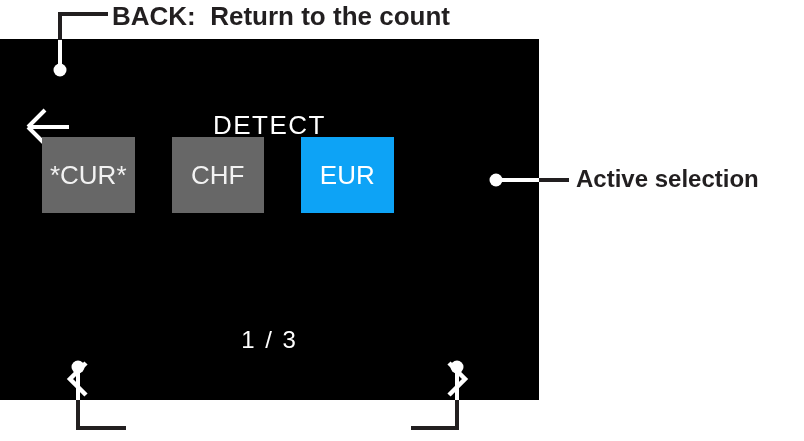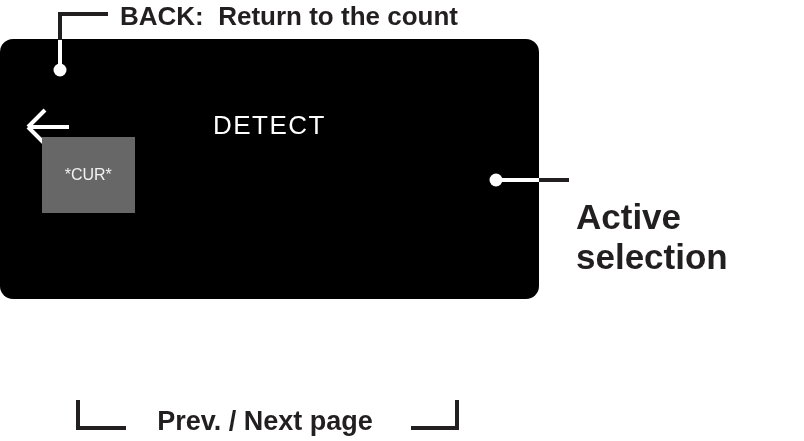--- a/index.html
+++ b/index.html
@@ -3,97 +3,98 @@
 <meta charset="utf-8">
 <style>
   html,body { margin:0; padding:0; background:#fff; }
   .canvas {
     position:relative; width:804px; height:441px; background:#ffffff;
     font-family:"Liberation Sans","DejaVu Sans",sans-serif; overflow:hidden;
     --screen-bg:#000000; --btn-bg:#676767; --active-bg:#0da3f6;
   }
   
   .screen {
-    position:absolute; left:0; top:39px; width:539px; height:260px;
+    position:absolute; left:0; top:39px; width:539px; height:361px;
     background:var(--screen-bg);
-    border-radius:13px;
   }
   .back-button {
     position:absolute; left:22px; top:64px; width:52px; height:46px;
     display:flex; align-items:center; justify-content:center; cursor:pointer;
   }
   .screen-title {
     position:absolute; left:0; top:71px; width:100%; text-align:center;
     color:#ffffff; font-size:26px; letter-spacing:1.5px; font-weight:400;
   }
   .grid {
     position:absolute; left:10px; top:98px; width:513px;
     display:grid; grid-template-columns:repeat(4,1fr); gap:10px 5px;
   }
   .cur-btn {
     height:76px; background:var(--btn-bg); color:#f2f2f2;
     display:flex; align-items:center; justify-content:center;
-    font-size:16px; cursor:pointer; user-select:none;margin-left:32px;
+    font-size:26px; cursor:pointer; user-select:none;margin-left:32px;
   }
   .cur-btn.active { background:var(--active-bg); color:#ffffff; }
   .pager-text {
     position:absolute; left:0; top:287px; width:100%; text-align:center;
     color:#ffffff; font-size:24px; font-weight:400; letter-spacing:2px;
   }
   .pager-prev, .pager-next {
     position:absolute; top:318px; width:36px; height:44px; cursor:pointer;
     display:flex; align-items:center; justify-content:center;
   }
   .pager-prev { left:60px; }
   .pager-next { left:439px; }
   
   .annotation {
     position:absolute; font-weight:bold; color:#221f20; z-index:4;
   }
-  .back-annotation { left:120px; top:1px; font-size:26px; white-space:pre; }
-  .active-annotation { left:576px; top:165px; font-size:35px;margin-top:32px; }
+  .back-annotation { left:112px; top:1px; font-size:26px; white-space:pre; }
+  .active-annotation { left:576px; top:165px; font-size:24px; }
   .prevnext-annotation { left:0; top:406px; width:530px; text-align:center; font-size:27px; }
   .overlay-svg { position:absolute; left:0; top:0; z-index:5; pointer-events:none; }
 </style>
 </head>
 <body>
 
 <div class="canvas" style="--screen-bg: #000000; --btn-bg: #676767; --active-bg: #0da3f6;">
 
   <div class="screen">
 
     <div class="back-button">
       <svg width="48" height="40" viewBox="0 0 48 40">
         <path d="M4 21 H45 M4 21 L21 4 M4 21 L21 38" stroke="#ffffff" stroke-width="4" fill="none"></path>
       </svg>
     </div>
 
     <div class="screen-title">DETECT</div>
 
     <div class="grid">
         <div class="cur-btn">*CUR*</div>
+        <div class="cur-btn">CHF</div>
+        <div class="cur-btn active">EUR</div>
       </div>
 
+    <div class="pager-text">1 / 3</div>
 
     <div class="pager-prev">
       <svg width="32" height="40" viewBox="0 0 32 40">
         <path d="M24 4 L8 20 L24 36" stroke="#ffffff" stroke-width="4.5" fill="none"></path>
       </svg>
     </div>
 
     <div class="pager-next">
       <svg width="32" height="40" viewBox="0 0 32 40">
         <path d="M8 4 L24 20 L8 36" stroke="#ffffff" stroke-width="4.5" fill="none"></path>
       </svg>
     </div>
   </div>
 
   <div class="annotation back-annotation">BACK:  Return to the count</div>
   <div class="annotation active-annotation">Active selection</div>
-  <div class="annotation prevnext-annotation">Prev. / Next page</div>
 
   <svg class="overlay-svg" width="804" height="441" viewBox="0 0 804 441">
 
     <path d="M108 14 L60 14 L60 40" stroke="#221f20" stroke-width="4" fill="none"></path>
     <path d="M60 40 L60 70" stroke="#ffffff" stroke-width="4" fill="none"></path>
     <circle cx="60" cy="70" r="6.5" fill="#ffffff"></circle>
 
     <circle cx="496" cy="180" r="6.5" fill="#ffffff"></circle>
     <path d="M496 180 L539 180" stroke="#ffffff" stroke-width="4" fill="none"></path>
     <path d="M539 180 L569 180" stroke="#221f20" stroke-width="4" fill="none"></path>

